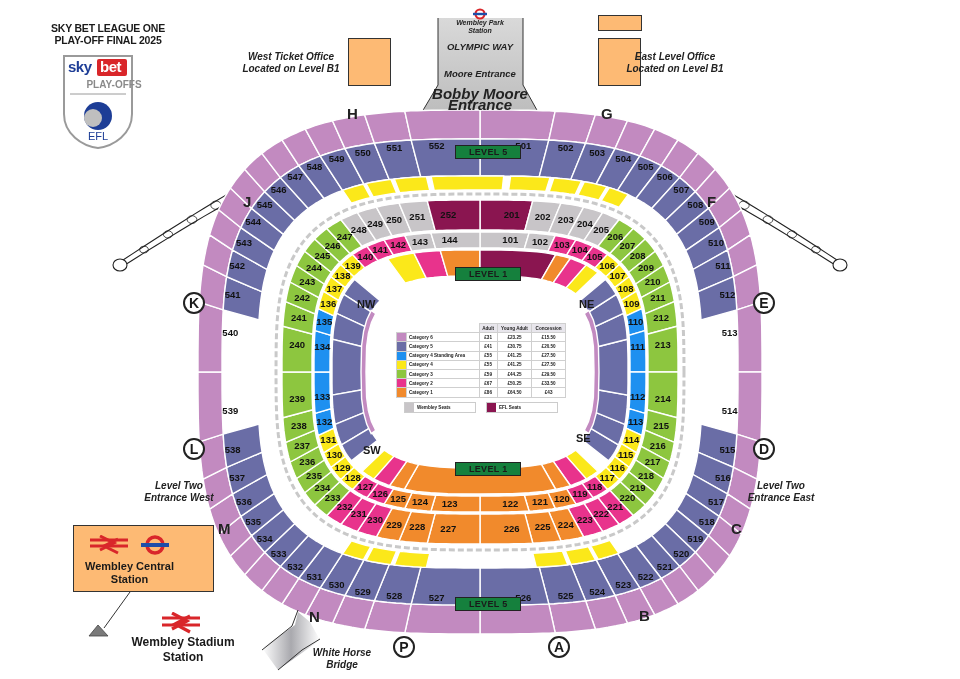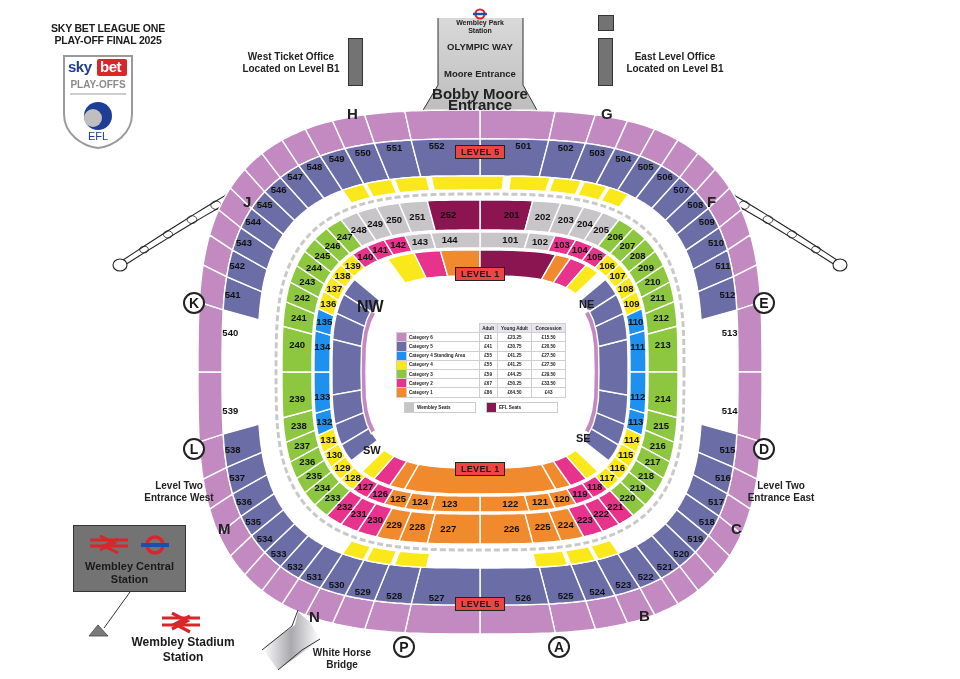--- a/index.html
+++ b/index.html
@@ -1,24 +1,24 @@
 <!DOCTYPE html>
 <html><head>
 <meta charset="utf-8">
 <style>
   html,body{margin:0;padding:0;background:#fff;}
   body{width:960px;height:679px;position:relative;overflow:hidden;font-family:"Liberation Sans","DejaVu Sans",sans-serif;color:#1a1a1a;}
   .abs{position:absolute;}
   #stage{position:absolute;left:0;top:0;width:960px;height:679px;}
   .title{left:8px;top:22px;width:200px;font-weight:bold;font-size:10.5px;line-height:12px;text-align:center;letter-spacing:-0.2px;}
-  .lbl{font-size:10px;text-align:center;line-height:12px;color:#222;}
+  .lbl{font-size:10px;text-align:center;line-height:12px;color:#222;font-style:italic;}
   .gate{font-size:15px;font-weight:bold;color:#222;}
   .circ{width:22px;height:22px;border:2px solid #222;border-radius:50%;font-size:14px;font-weight:bold;display:flex;align-items:center;justify-content:center;box-sizing:border-box;background:#fff;}
-  .box{border:1.5px solid #333;background:#737373;}
-  .lvl{position:absolute;background:#ef4444;border:1.5px solid #222;font-size:9px;font-weight:bold;padding:1px 5px;letter-spacing:0.3px;}
+  .box{border:1.5px solid #333;background:#fdba74;padding-left:28px;}
+  .lvl{position:absolute;background:#15803d;border:1.5px solid #222;font-size:9px;font-weight:bold;padding:1px 13px;letter-spacing:0.3px;}
   svg text{font-family:"Liberation Sans","DejaVu Sans",sans-serif;}
   #legend{left:396px;top:323px;width:170px;font-size:4.6px;}
   #legend table{border-collapse:collapse;width:100%;}
   #legend td{border:0.6px solid #cfcfcf;height:8.2px;padding:0 2px;font-weight:bold;white-space:nowrap;}
   #legend .sw{width:9px;padding:0;}
   #legend .hd{background:#e8e6ec;text-align:center;}
   #legend .v{text-align:center;}
   .keys{display:flex;gap:10px;margin-top:4px;font-weight:bold;}
   .key{display:flex;align-items:center;gap:3px;border:0.6px solid #ccc;height:9px;width:68px;padding-right:2px;}
   .key i{display:block;width:9px;height:9px;}
@@ -495,21 +495,21 @@
     <svg width="72" height="96" viewBox="0 0 72 96">
       <path d="M2,2 H70 V60 C70,80 52,92 36,94 C20,92 2,80 2,60 Z" fill="#fff" stroke="#9a9a9a" stroke-width="2"></path>
       <rect x="6" y="6" width="28" height="16" fill="#fff"></rect>
       <rect x="35" y="5" width="30" height="17" rx="2" fill="#d9262a"></rect>
       <line x1="8" y1="40" x2="64" y2="40" stroke="#9a9a9a" stroke-width="1"></line>
       <circle cx="36" cy="62" r="14" fill="#1d3d96"></circle>
       <circle cx="31" cy="64" r="9" fill="#bfbfbf"></circle>
     </svg>
     <span class="abs" style="left:6px;top:4px;font-size:15px;font-weight:bold;color:#1d3d96;letter-spacing:-0.5px;">sky</span>
     <span class="abs" style="left:38px;top:4px;font-size:15px;font-weight:bold;color:#fff;letter-spacing:-0.5px;text-align:right;">bet</span>
-    <span class="abs" style="left:4px;top:25px;width:64px;text-align:center;font-size:10px;font-weight:bold;color:#8a8a8a;">PLAY-OFFS</span>
+    <span class="abs" style="left:4px;top:25px;width:64px;text-align:center;font-size:10px;font-weight:bold;color:#8a8a8a;padding-left:16px;">PLAY-OFFS</span>
     <span class="abs" style="left:0;top:76px;width:72px;text-align:center;font-size:11px;font-weight:normal;color:#1d3d96;">EFL</span>
   </div>
 
   
   <div class="abs" style="left:472px;top:6px;width:16px;height:12px;">
     <svg width="16" height="12" viewBox="0 0 16 12">
         <circle cx="8" cy="6" r="4.5" fill="none" stroke="#d9262a" stroke-width="2.2"></circle>
         <rect x="1" y="4.8" width="14" height="2.4" fill="#1d4ea8"></rect>
       </svg>
   </div>
@@ -592,21 +592,21 @@
     <div>Bridge</div>
   </div>
 
   
   <div class="lvl" style="left:455px;top:145px;">LEVEL 5</div>
   <div class="lvl" style="left:455px;top:597px;">LEVEL 5</div>
   <div class="lvl" style="left:455px;top:267px;">LEVEL 1</div>
   <div class="lvl" style="left:455px;top:462px;">LEVEL 1</div>
 
   
-  <div class="abs" style="left:357px;top:298px;font-weight:bold;font-size:16px;">NW</div>
+  <div class="abs" style="left:357px;top:298px;font-weight:bold;font-size:11px;">NW</div>
   <div class="abs" style="left:579px;top:298px;font-weight:bold;font-size:11px;">NE</div>
   <div class="abs" style="left:363px;top:444px;font-weight:bold;font-size:11px;">SW</div>
   <div class="abs" style="left:576px;top:432px;font-weight:bold;font-size:11px;">SE</div>
 
   
   <div id="legend" class="abs">
     <table>
       <tbody>
           <tr>
         <td class="sw" style="border:none;"></td>

